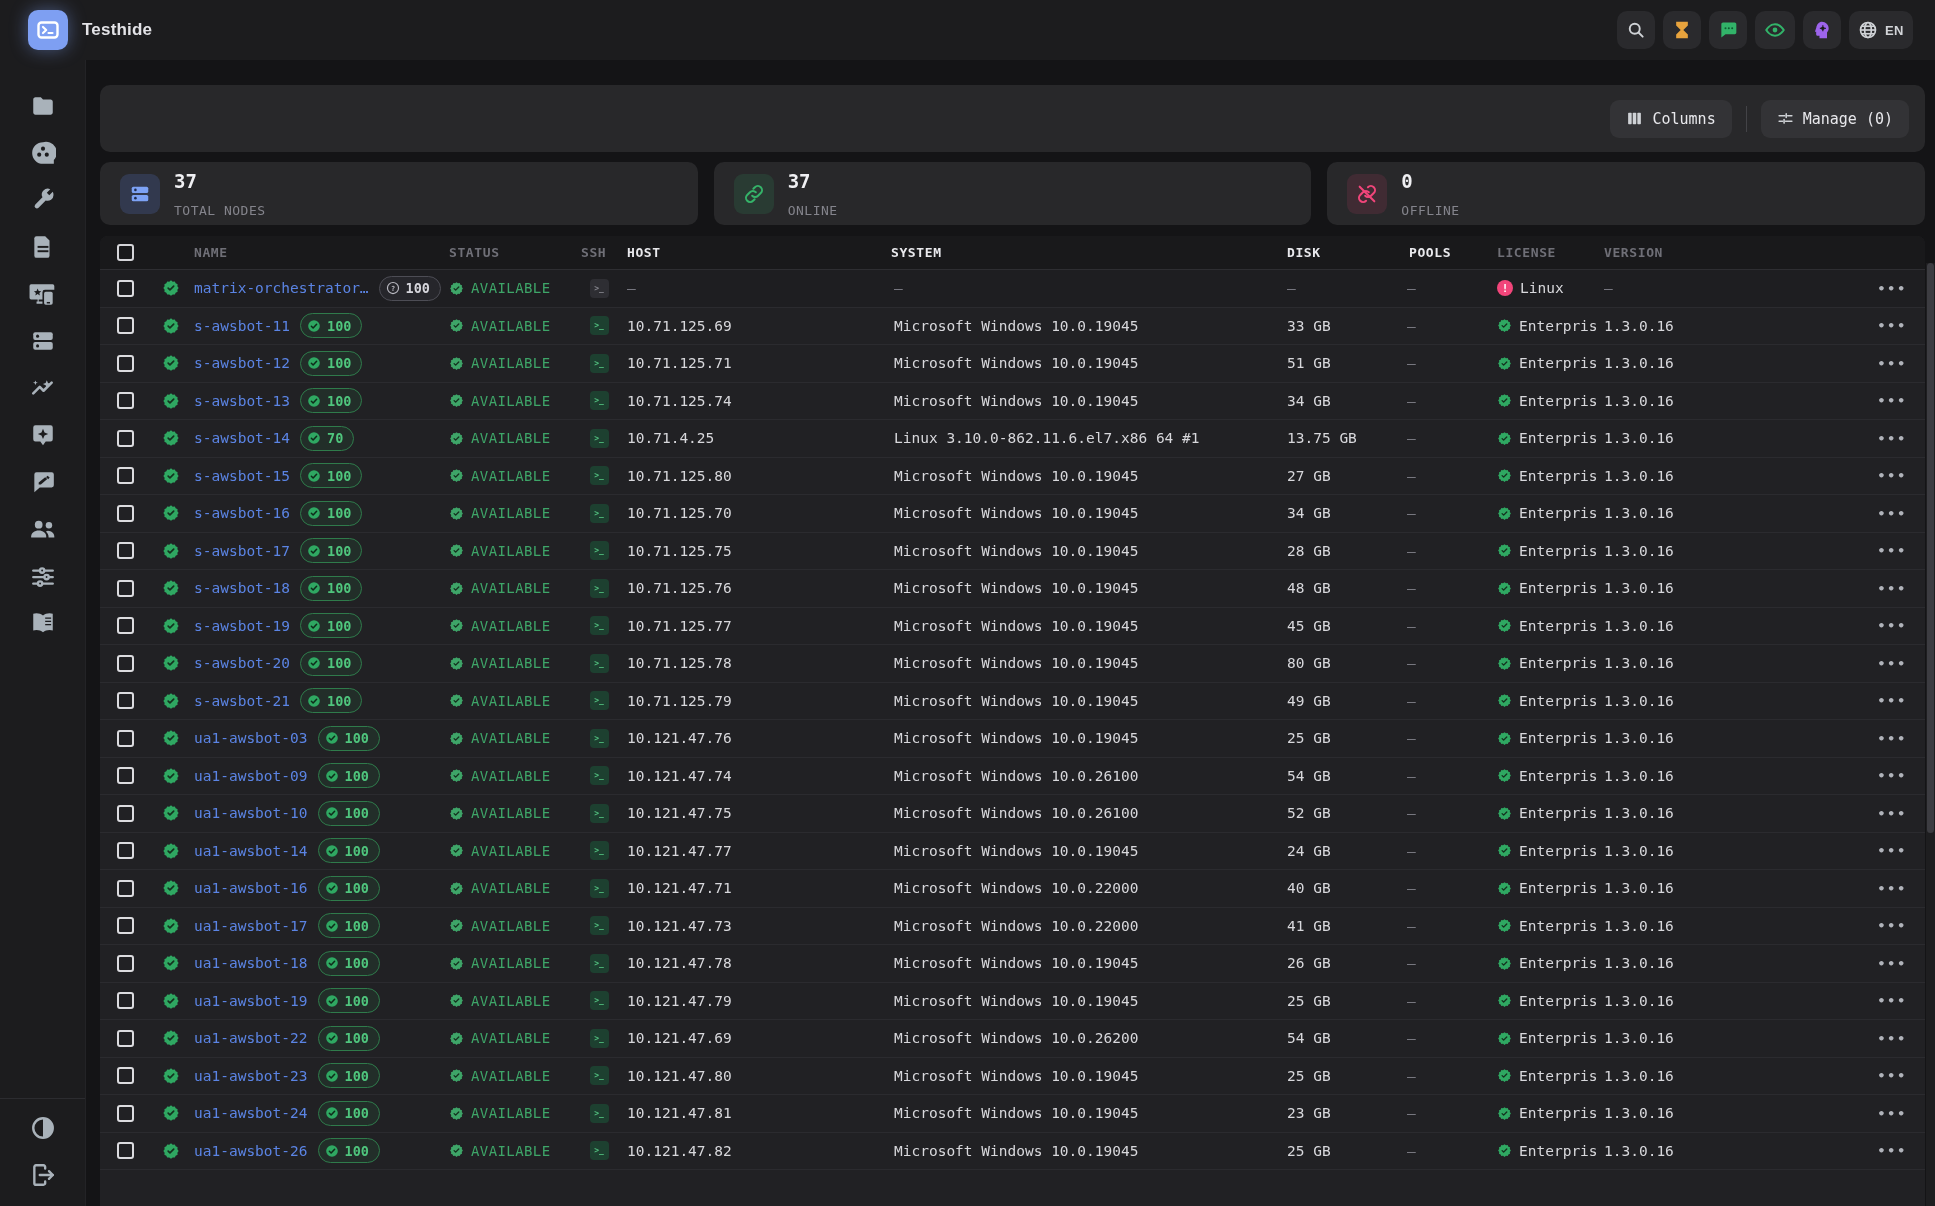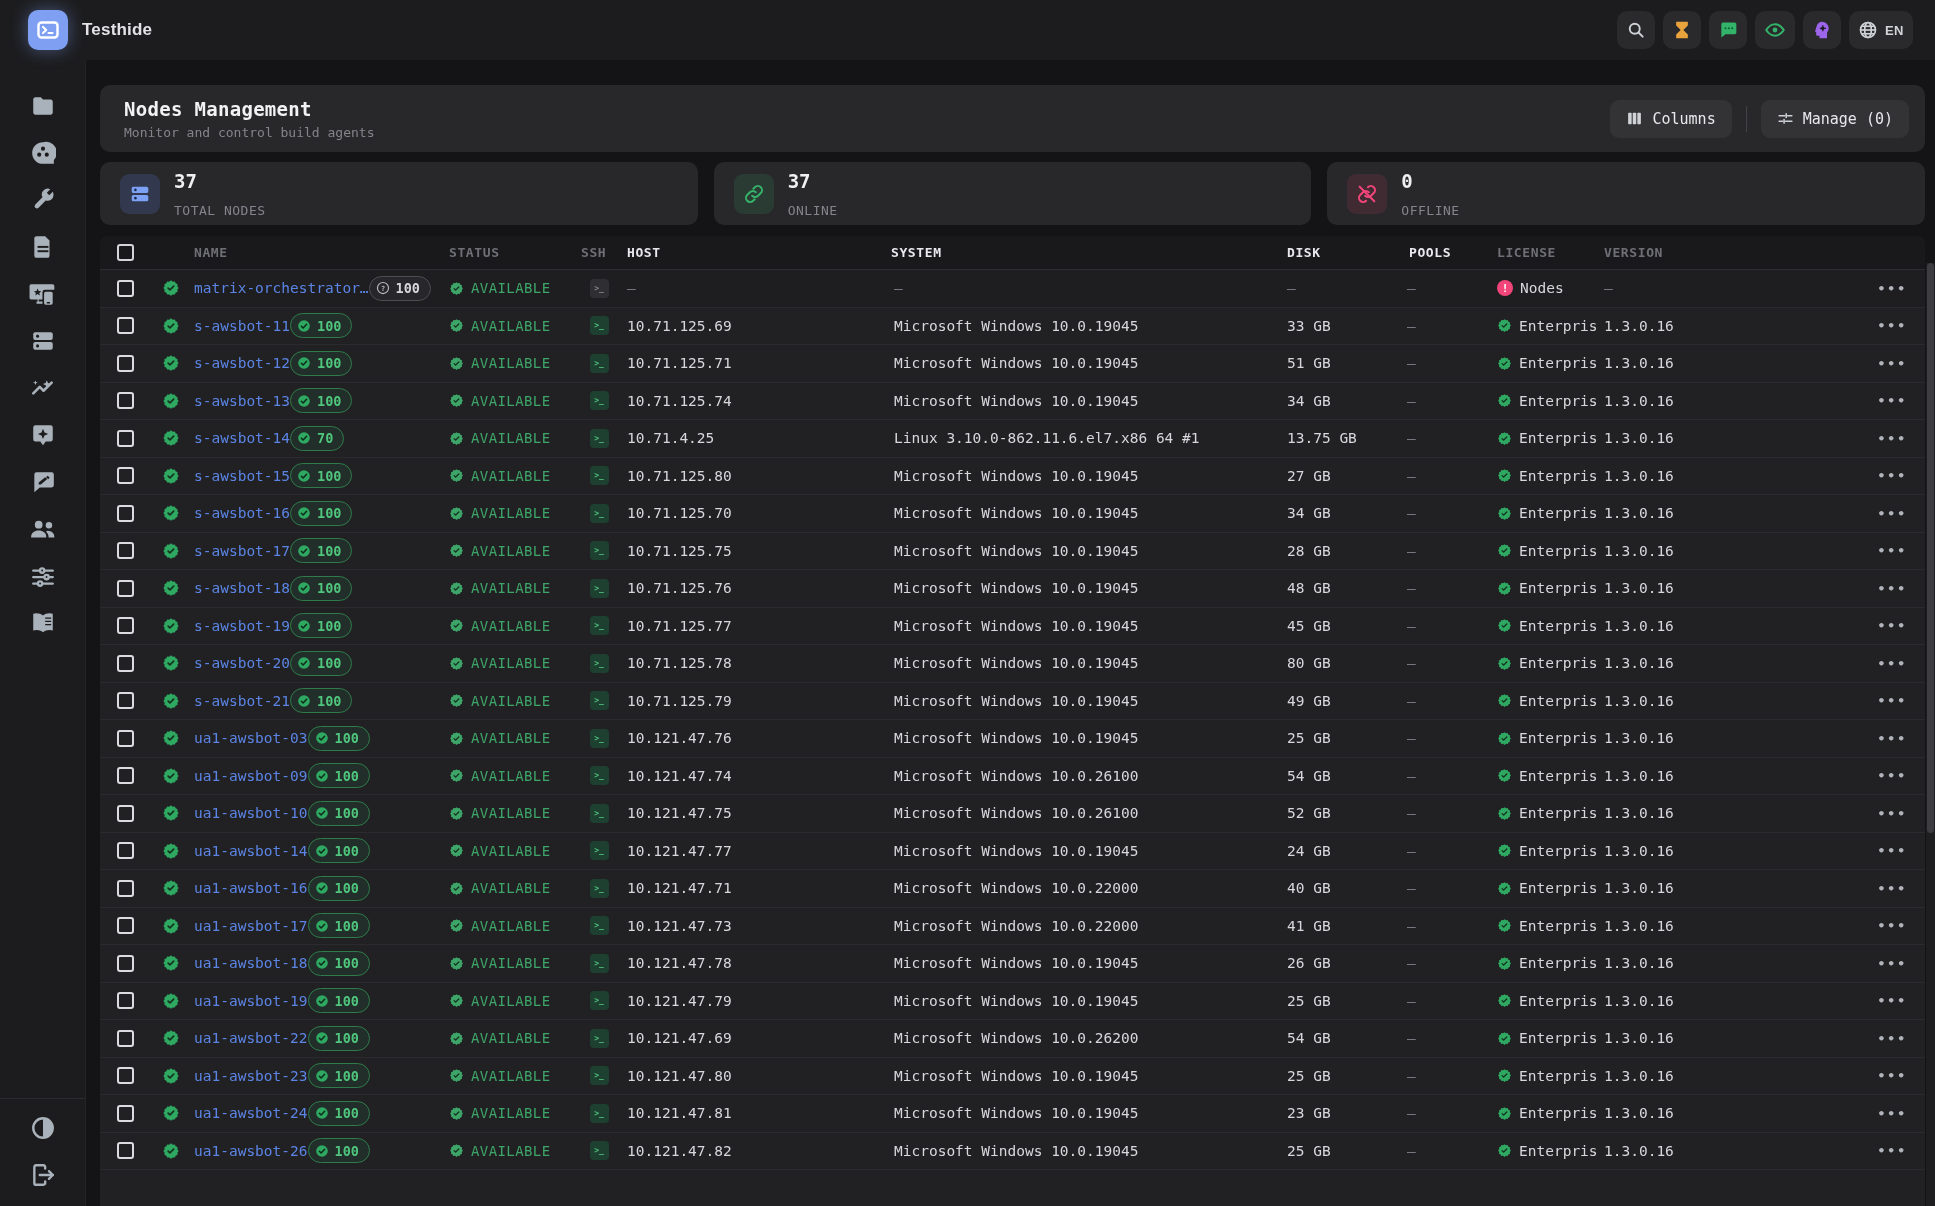--- a/index.html
+++ b/index.html
@@ -62,21 +62,21 @@
     align-items:center; }
   .thead { height:34px; background:#19191b; border-bottom:1px solid #2e2e32; }
   .th { font-size:13px; font-weight:700; color:#6f6f77; letter-spacing:.6px; padding-left:8px; cursor:pointer; }
   .th.bright { color:#e9e9ed; }
   .trow { height:37.5px; border-bottom:1px solid #2b2b2f; background:#212124; }
   .trow.first { background:#1e1e21; }
   .cell { font-size:14.5px; color:#d8d8dc; padding-left:8px; white-space:nowrap; overflow:hidden; }
   .checkbox { width:17px; height:17px; border:2px solid #dcdce0; border-radius:3px; margin-left:17px; cursor:pointer; }
   .thead .checkbox { border-color:#d5d5d9; }
   .health { display:flex; justify-content:center; }
-  .name-cell { display:flex; align-items:center; }
+  .name-cell { display:flex; align-items:center; gap:10px; }
   .name-link { color:#5b84e4; font-size:14.5px; text-decoration:none; white-space:nowrap; cursor:pointer; }
   .score-badge { display:inline-flex; align-items:center; gap:6px; height:25px; padding:0 10px 0 6px;
     border-radius:13px; font-size:13.5px; font-weight:700; }
   .score-badge.ok { border:1.5px solid #2f7b4b; background:rgba(47,163,92,.10); color:#4fc57d; }
   .score-badge.unknown { border:1.5px solid #4d4d55; background:#26262b; color:#d6d6dc; }
   .status-cell { display:flex; align-items:center; gap:7px; font-size:14px; color:#3ea568; letter-spacing:.4px; }
   .ssh-cell { display:flex; justify-content:center; }
   .ssh-box { width:19px; height:19px; border-radius:4px; display:flex; align-items:center;
     justify-content:center; font-size:8px; font-weight:700; }
   .ssh-box.ok  { background:#1d4030; color:#52c07f; }
@@ -282,24 +282,20 @@
           <line x1="9" y1="12" x2="21" y2="12"></line>
           <path d="M17.5 8.5L21 12l-3.5 3.5"></path>
         </svg>
       </div>
   </div>
 </nav>
 
 <main class="main">
 
   <section class="page-header">
-    <div class="ph-text">
-      <div class="ph-title">Nodes Management</div>
-      <div class="ph-sub">Monitor and control build agents</div>
-    </div>
     <div class="ph-actions">
       <button class="hdr-btn">
         <span>
             <svg width="17" height="17" viewBox="0 0 24 24">
               <rect x="3" y="4" width="5" height="16" rx="1" fill="#cfd2d6"></rect>
               <rect x="9.5" y="4" width="5" height="16" rx="1" fill="#cfd2d6"></rect>
               <rect x="16" y="4" width="5" height="16" rx="1" fill="#cfd2d6"></rect>
             </svg>
           </span>
         <span>Columns</span>
@@ -417,21 +413,21 @@
     <div class="ssh-cell">
             <span class="ssh-box dim">&gt;_</span>
           </div>
     <div class="cell dash">—</div>
     <div class="cell dash">—</div>
     <div class="cell dash">—</div>
     <div class="cell dash">—</div>
     <div class="cell license-cell error">
 
       <span class="lic-err-dot">!</span>
-      <span>Nodes</span>
+      <span>Linux</span>
     </div>
     <div class="cell dash">—</div>
     <div class="actions-cell">•••</div>
   </div>
         <div class="tgrid trow normal">
     <div>
             <div class="checkbox"></div>
           </div>
     <div class="health">
             <span>

